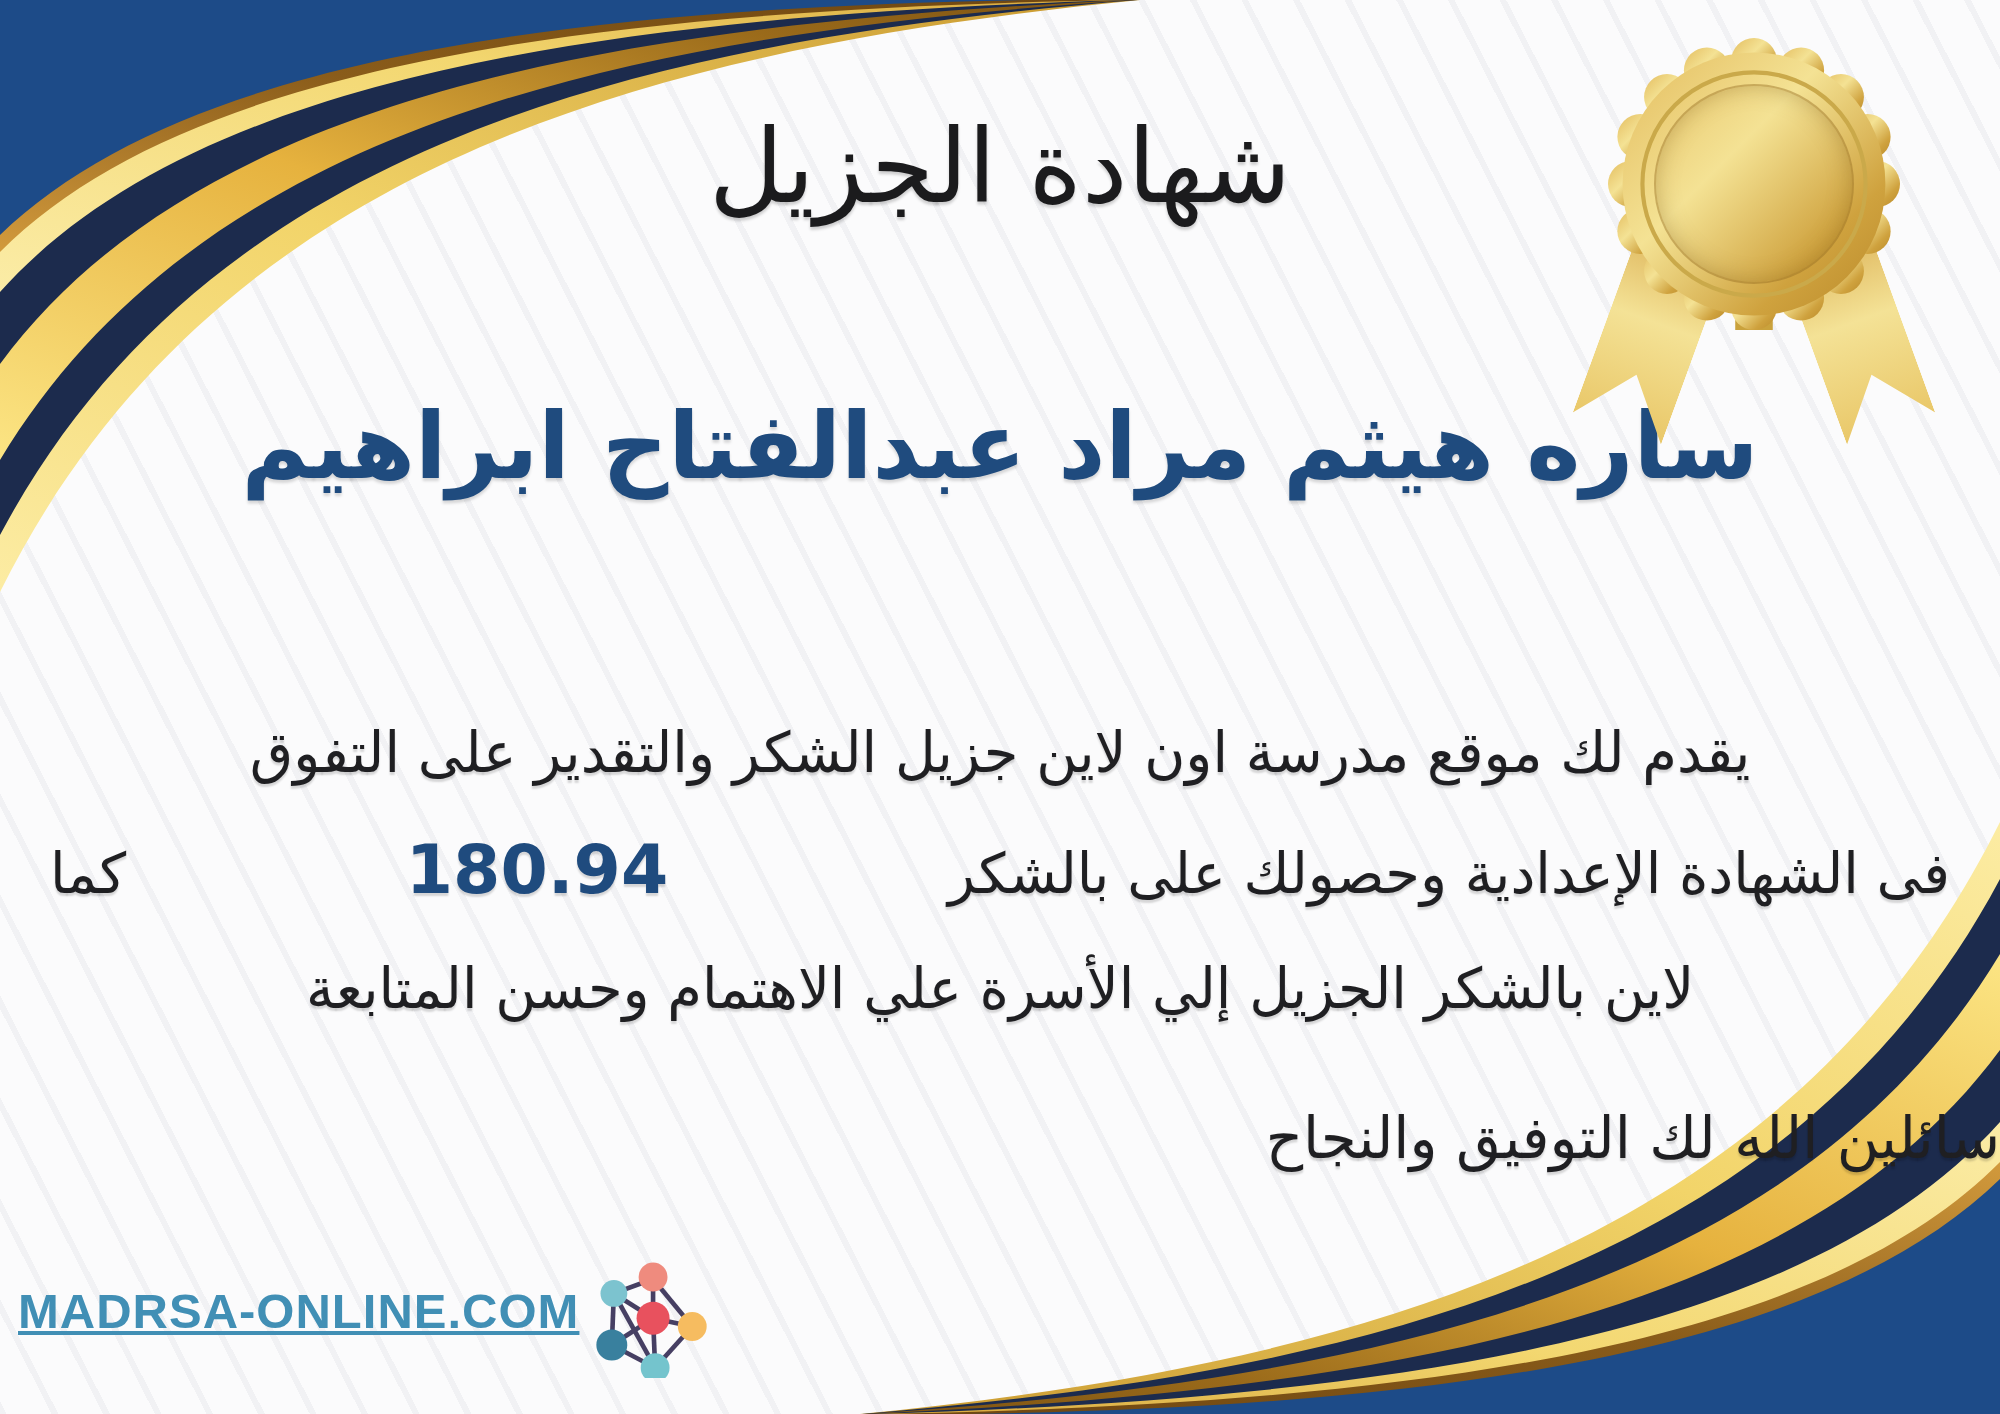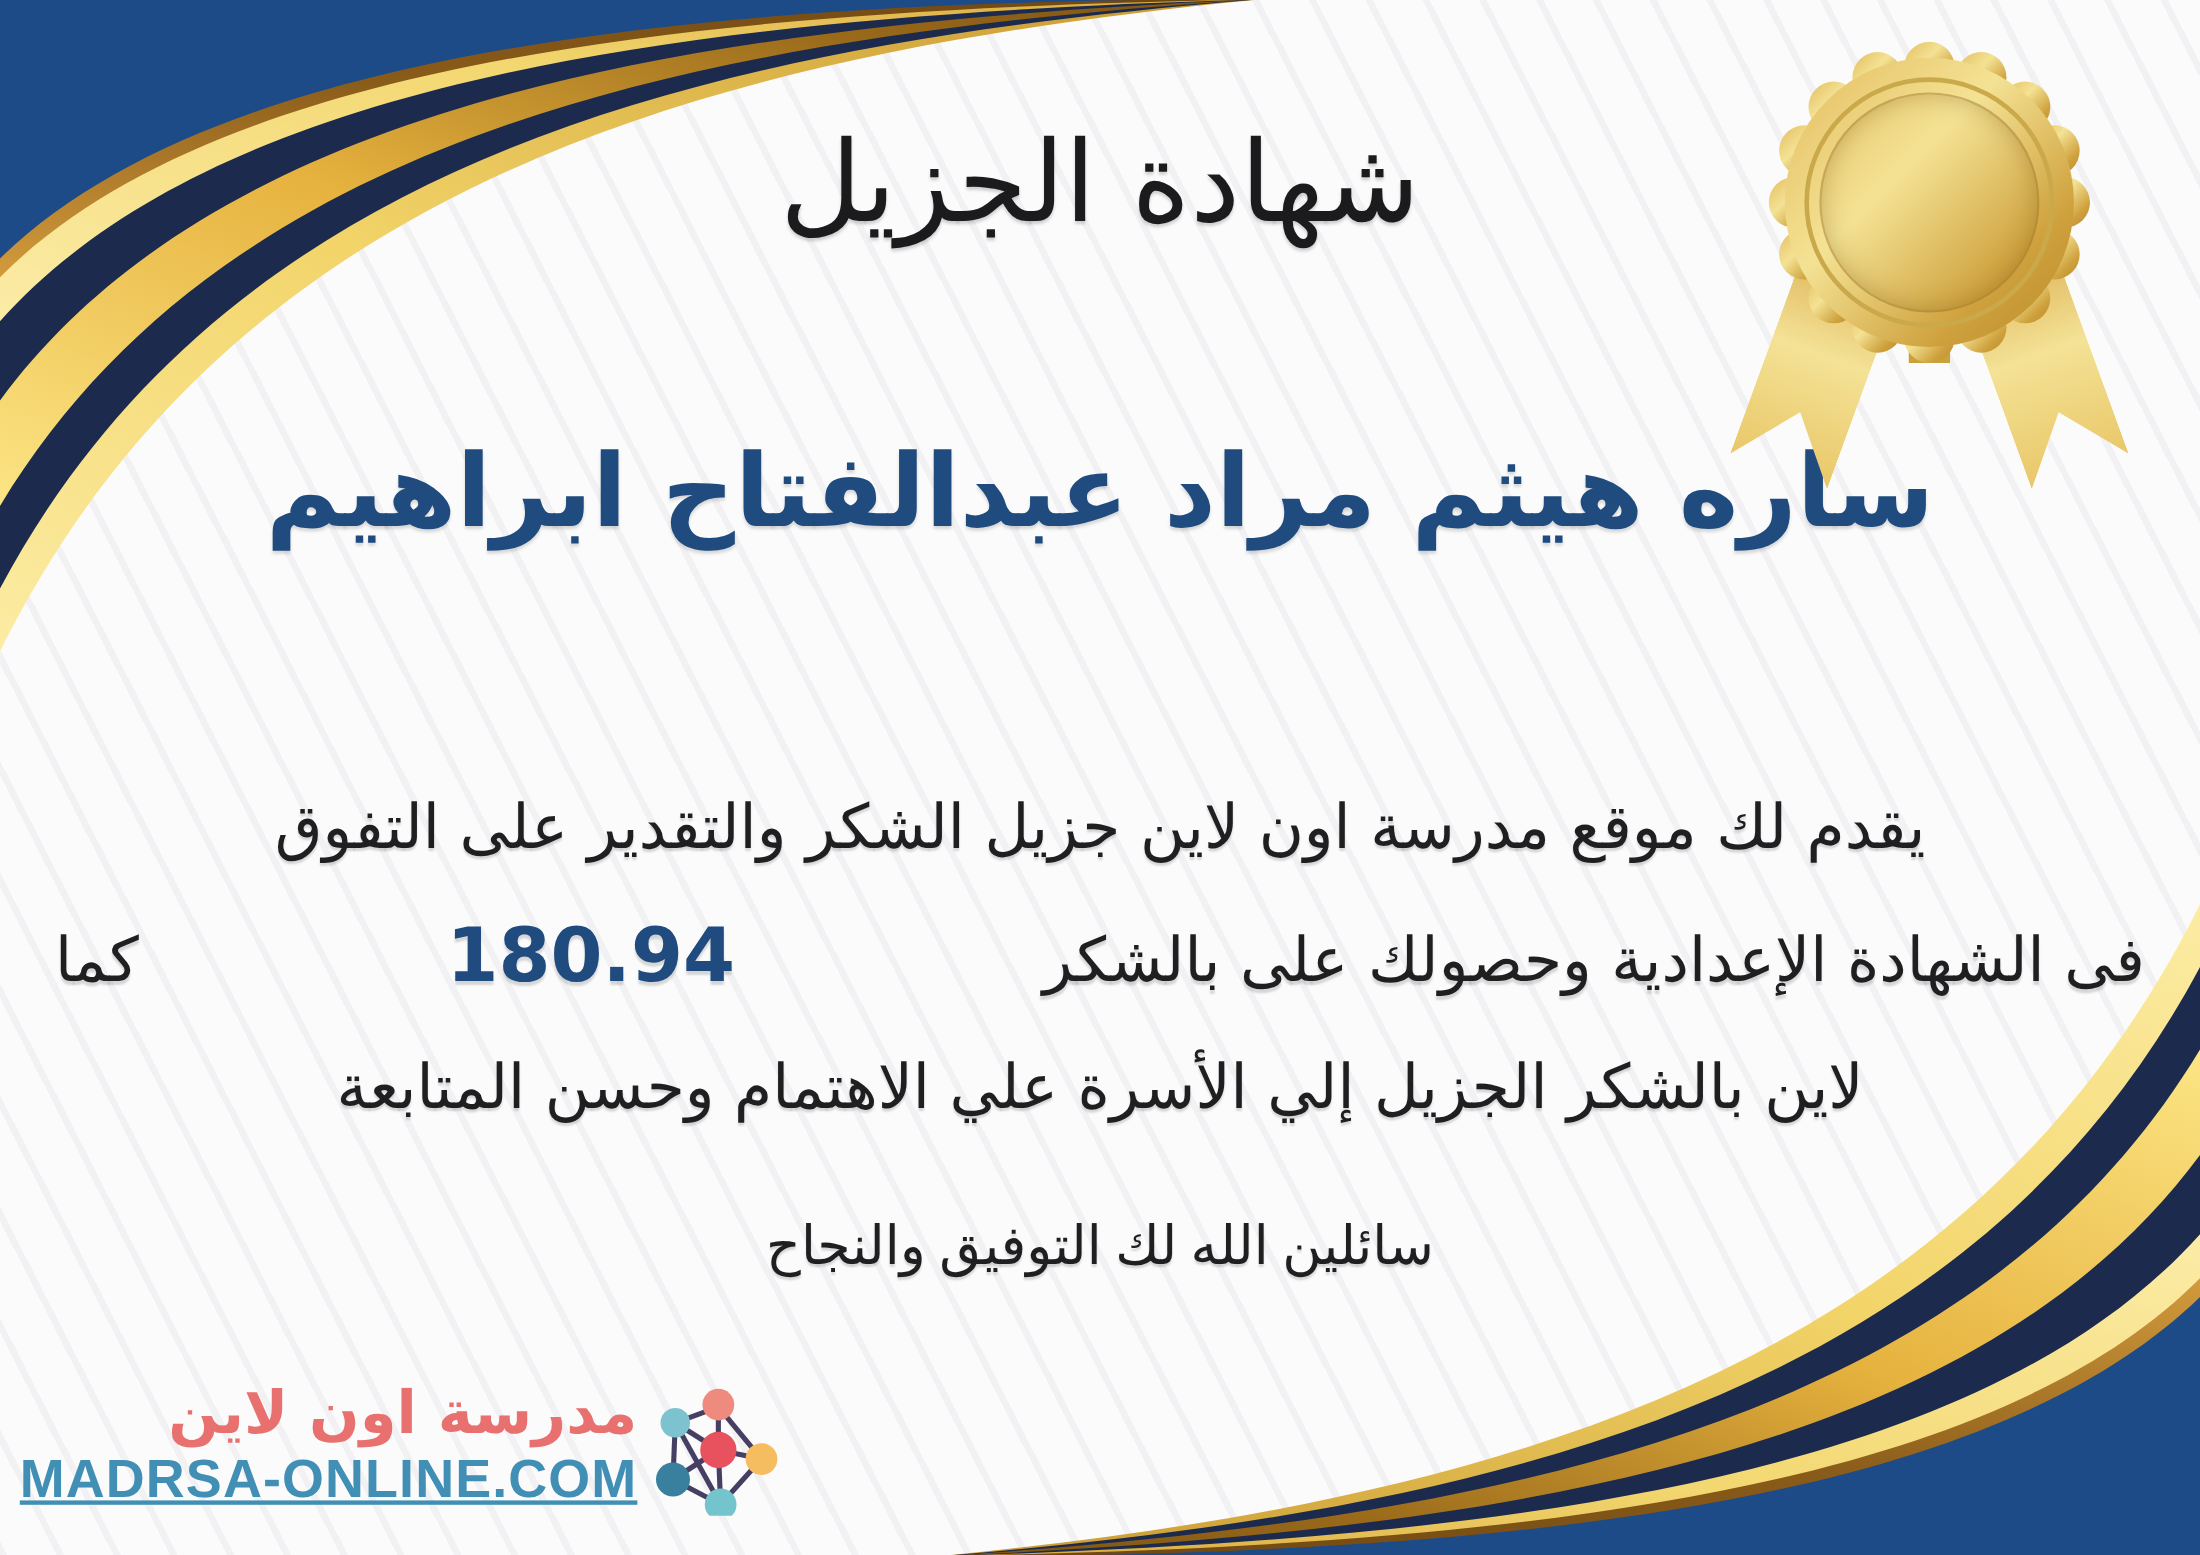--- a/index.html
+++ b/index.html
@@ -60,24 +60,23 @@
     text-shadow:0 3px 2px rgba(0,0,0,.15);
   }
   .body-text .line { margin-bottom:28px; }
   .line2 { display:flex; justify-content:space-between; align-items:baseline; }
   .score {
     color:#1f4b7e; font-weight:bold; font-size:68px;
     direction:ltr; unicode-bidi:isolate;
   }
   .closing {
     position:absolute; top:1104px; left:0; width:100%;
-    direction:rtl; text-align:center;
-    font-size:49px; color:#1f1f22;
+    direction:rtl; text-align:right;
+    font-size:58px; color:#1f1f22;
     text-shadow:0 3px 2px rgba(0,0,0,.15);
-    font-family:Liberation Serif, serif;
   }
 
   
   .logo { position:absolute; left:18px; top:1246px; display:flex; align-items:center; gap:10px; z-index:5; }
   .logo-texts { display:flex; flex-direction:column; align-items:flex-end; }
   .logo-name-ar {
     direction:rtl; font-weight:bold; font-size:54px; color:#e8716f; line-height:1.25;
   }
   .logo-domain {
     font-family:"Liberation Sans", sans-serif; font-weight:bold;
@@ -178,21 +177,20 @@
       <span class="score">180.94</span>
       <span>كما</span>
     </div>
     <div class="line">لاين بالشكر الجزيل إلي الأسرة علي الاهتمام وحسن المتابعة</div>
   </div>
 
   <div class="closing">سائلين الله لك التوفيق والنجاح</div>
 
   <div class="logo">
     <div class="logo-texts">
-      <div class="logo-name-ar">مدرسة اون لاين</div>
       <div class="logo-domain">MADRSA-ONLINE.COM</div>
     </div>
     <svg class="logo-icon" viewBox="0 0 120 128">
       <g stroke="#463f63" stroke-width="4.5" fill="none">
         <path d="M62 32 L24 46"></path>
           <path d="M62 32 L62 70"></path>
           <path d="M62 32 L100 78"></path>
         <path d="M24 46 L62 70"></path>
           <path d="M24 46 L22 96"></path>
           <path d="M24 46 L64 118"></path>

